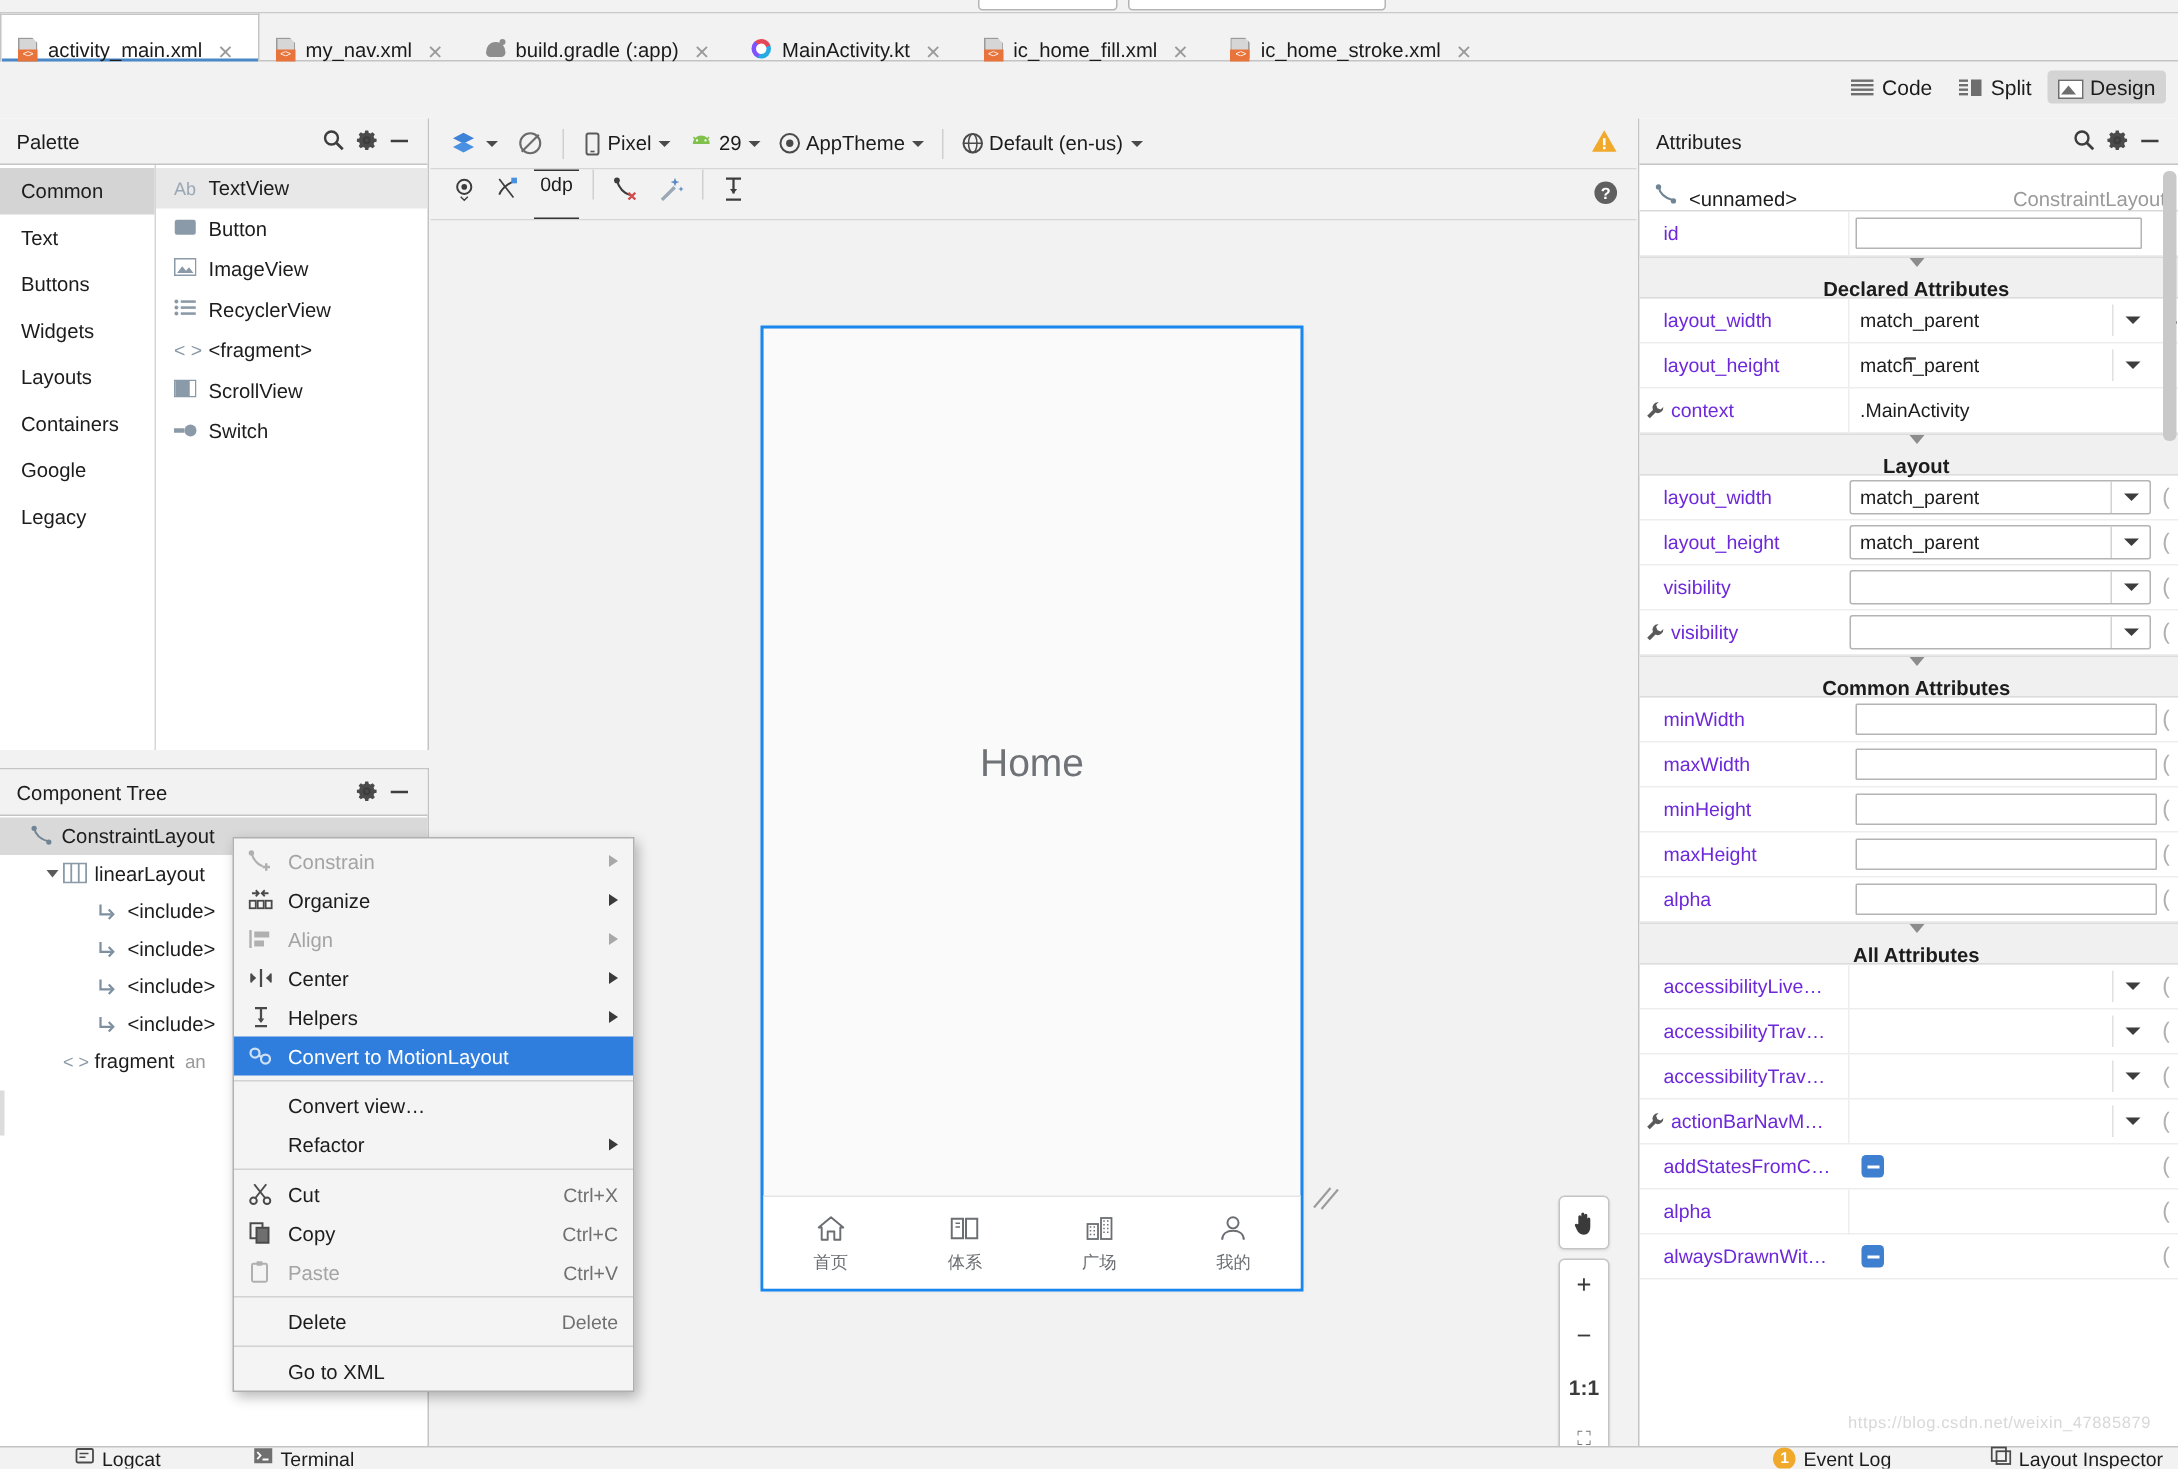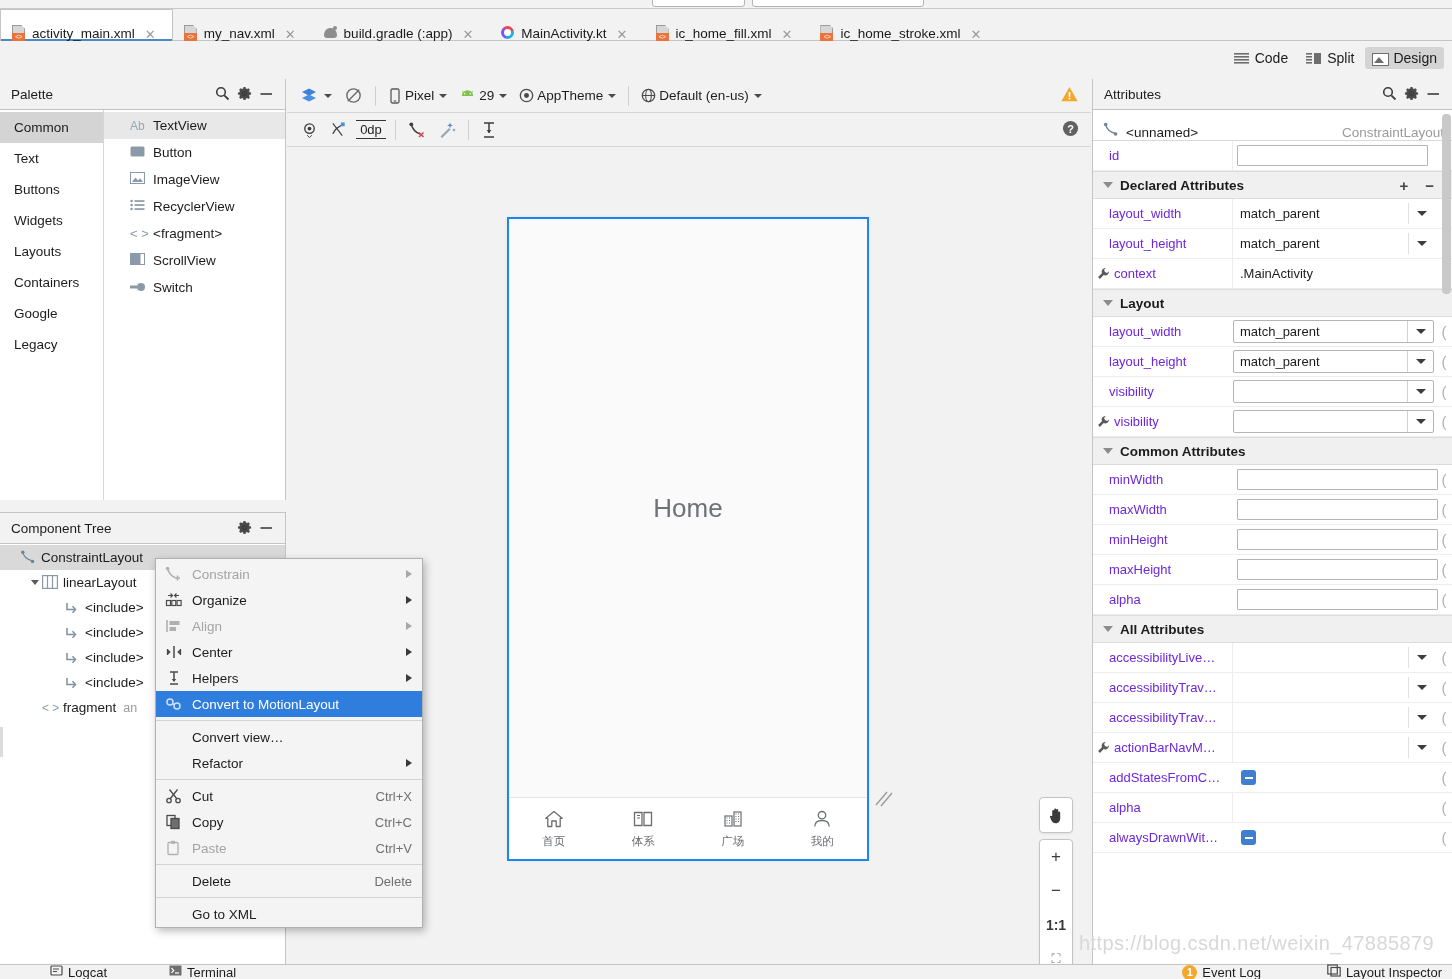--- a/index.html
+++ b/index.html
@@ -135,21 +135,21 @@
   .palette-body { display:flex; height:390px; }
   .pal-cats { width:104px; background:#fff; border-right:1px solid #d6d6d6; padding-top:2px; }
   .pal-cat {
     height:31px; display:flex; align-items:center; padding-left:14px;
     font-size:13.5px; color:#1c1c1c;
   }
   .pal-cat.selected { background:#d4d4d4; }
   .pal-items { flex:1; padding-top:2px; }
   .pal-item {
     height:27px; display:flex; align-items:center; gap:7px;
-    padding-left:26px; font-size:13.5px; color:#1c1c1c;
+    padding-left:12px; font-size:13.5px; color:#1c1c1c;
   }
   .pal-item.selected { background:#e8e8e8; }
   .pic { width:16px; height:15px; position:relative; flex:0 0 auto; color:#7a8b99; }
 
   
   .ctree {
     position:absolute; left:0; top:512px; width:286px; height:452px;
     background:#fff; border-right:1px solid #c4c4c4; border-top:1px solid #c4c4c4;
   }
   .ctree-body { padding-top:1px; }
@@ -179,21 +179,21 @@
   }
   .dtool-item {
     display:flex; align-items:center; gap:3px; height:26px;
     padding:0 6px; font-size:13.5px; color:#1c1c1c; border-radius:3px;
   }
   .caret-dn { width:0;height:0;border-left:4px solid transparent;
     border-right:4px solid transparent;border-top:4px solid #4a4a4a; margin-left:2px;}
   .vsep { width:1px; height:20px; background:#cfcfcf; margin:0 6px; }
 
   .dtoolbar2 {
-    height:34px; display:flex; align-items:center;
+    height:34px; display:flex; 
     border-bottom:1px solid #d6d6d6; padding-left:8px; background:#f2f2f2;
   }
   .dp-field {
     font-size:13px; color:#1c1c1c; padding:1px 4px 1px 4px;
     border-bottom:1.4px solid #333; border-top:1.4px solid #333; margin:0 3px;
     min-width:30px; text-align:center; background:#f2f2f2;
   }
 
   .canvas {
     position:relative; height:817px; background:#f2f2f2; overflow:hidden;
@@ -256,21 +256,21 @@
   .row .lbl {
     width:140px; flex:0 0 140px; font-size:13px; color:#6d28d9;
     padding-left:16px; display:flex; align-items:center; gap:4px;
     white-space:nowrap; overflow:hidden;
   }
   .row .lbl.wrench { padding-left:4px; }
   .row.divided .lbl { border-right:1px solid #ededed; height:30px; }
   .sec {
     height:28px; display:flex; align-items:center; gap:7px;
     background:#f0f0f0; border-top:1px solid #dcdcdc; border-bottom:1px solid #dcdcdc;
-    padding-left:10px; font-size:13.5px; font-weight:bold; color:#1c1c1c;
+    padding-left:10px; font-size:13.5px; font-weight:bold; color:#1c1c1c;flex-direction:column;
   }
   .sec .plus, .sec .minus { margin-left:auto; font-size:15px; color:#444; }
   .sec .minus { margin-left:10px; margin-right:18px; }
   .tri {
     width:0;height:0;border-left:5px solid transparent;border-right:5px solid transparent;
     border-top:6px solid #8c8c8c;
   }
   .tbox {
     height:21px; border:1px solid #b4b4b4; background:#fff;
     font-size:13px; color:#1c1c1c; display:flex; align-items:center;
@@ -334,21 +334,21 @@
     display:flex; align-items:center; font-size:13px; color:#1c1c1c;
   }
   .sb-left { display:flex; align-items:center; gap:16px; padding-left:4px; }
   .sb-right { margin-left:auto; display:flex; align-items:center; gap:20px; padding-right:10px; }
   .sb-item { display:flex; align-items:center; gap:5px; white-space:nowrap;padding-left:46px; }
   .badge-1 {
     width:15px;height:15px;border-radius:50%;background:#f0a92b;color:#fff;
     font-size:10.5px; display:flex;align-items:center;justify-content:center; font-weight:bold;
   }
   .watermark {
-    position:absolute; right:18px; bottom:24px; font-size:20px;
+    position:absolute; right:18px; bottom:24px; font-size:11px;
     color:#d8d8d8; letter-spacing:.4px; white-space:nowrap;
   }
   .hsplit-left {
     position:absolute; left:0; top:727px; width:3px; height:30px; background:#dcdcdc;
   }
 </style>
 </head>
 <body>
 
 <div class="app">

